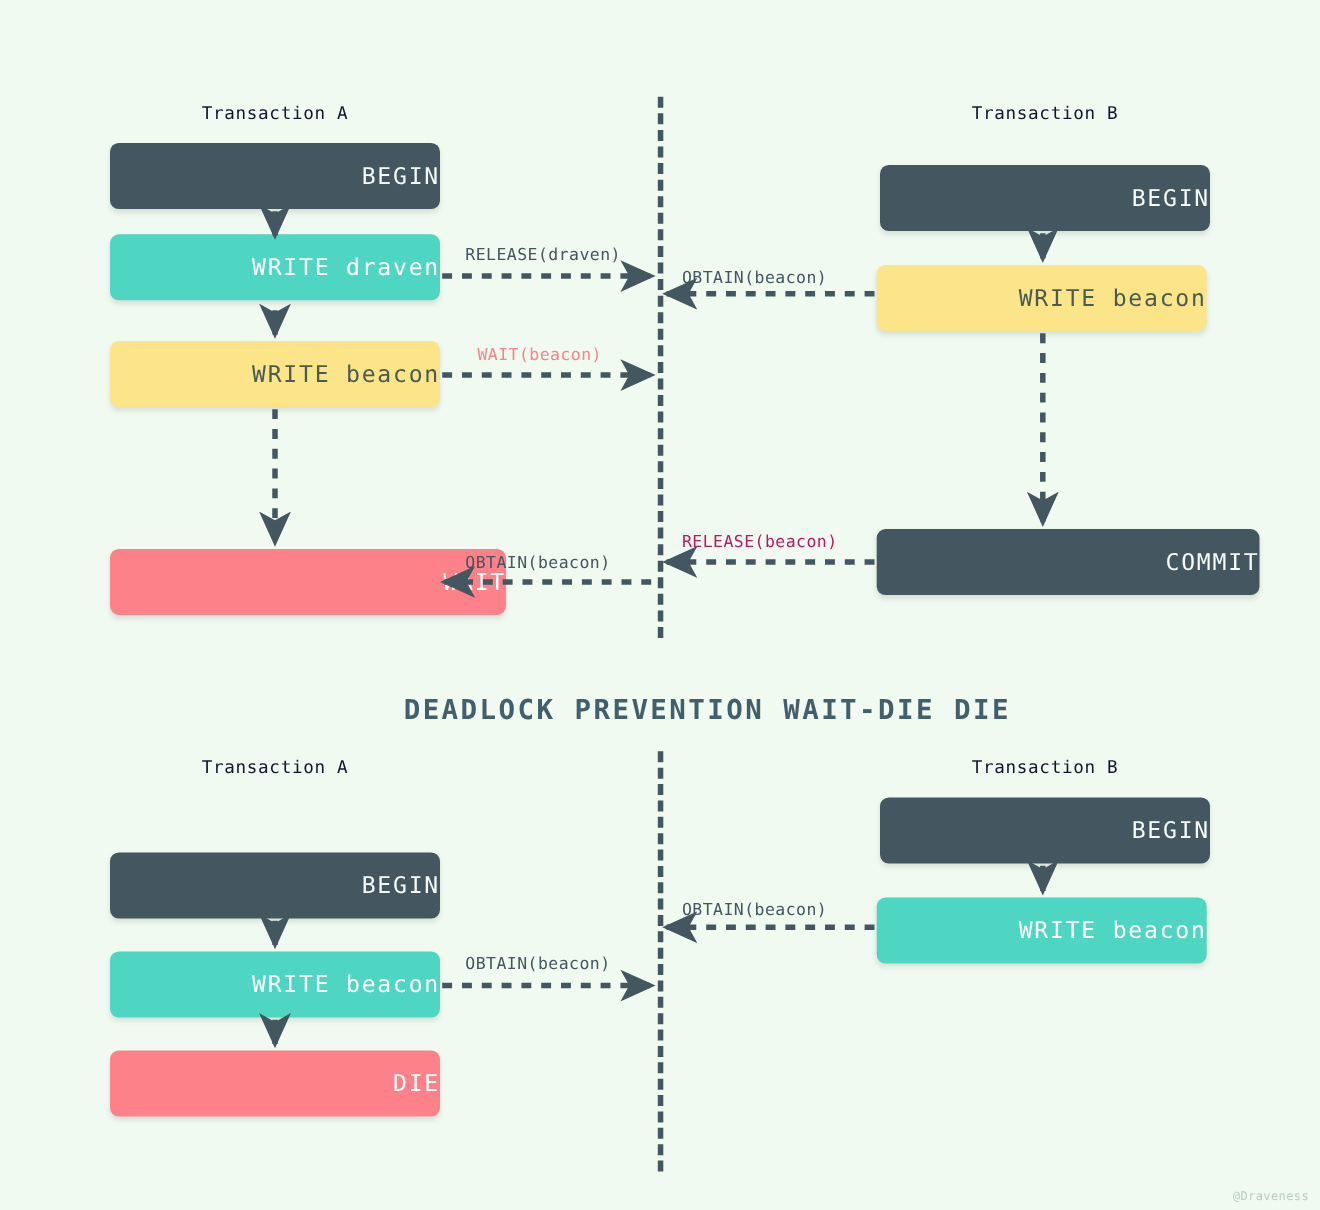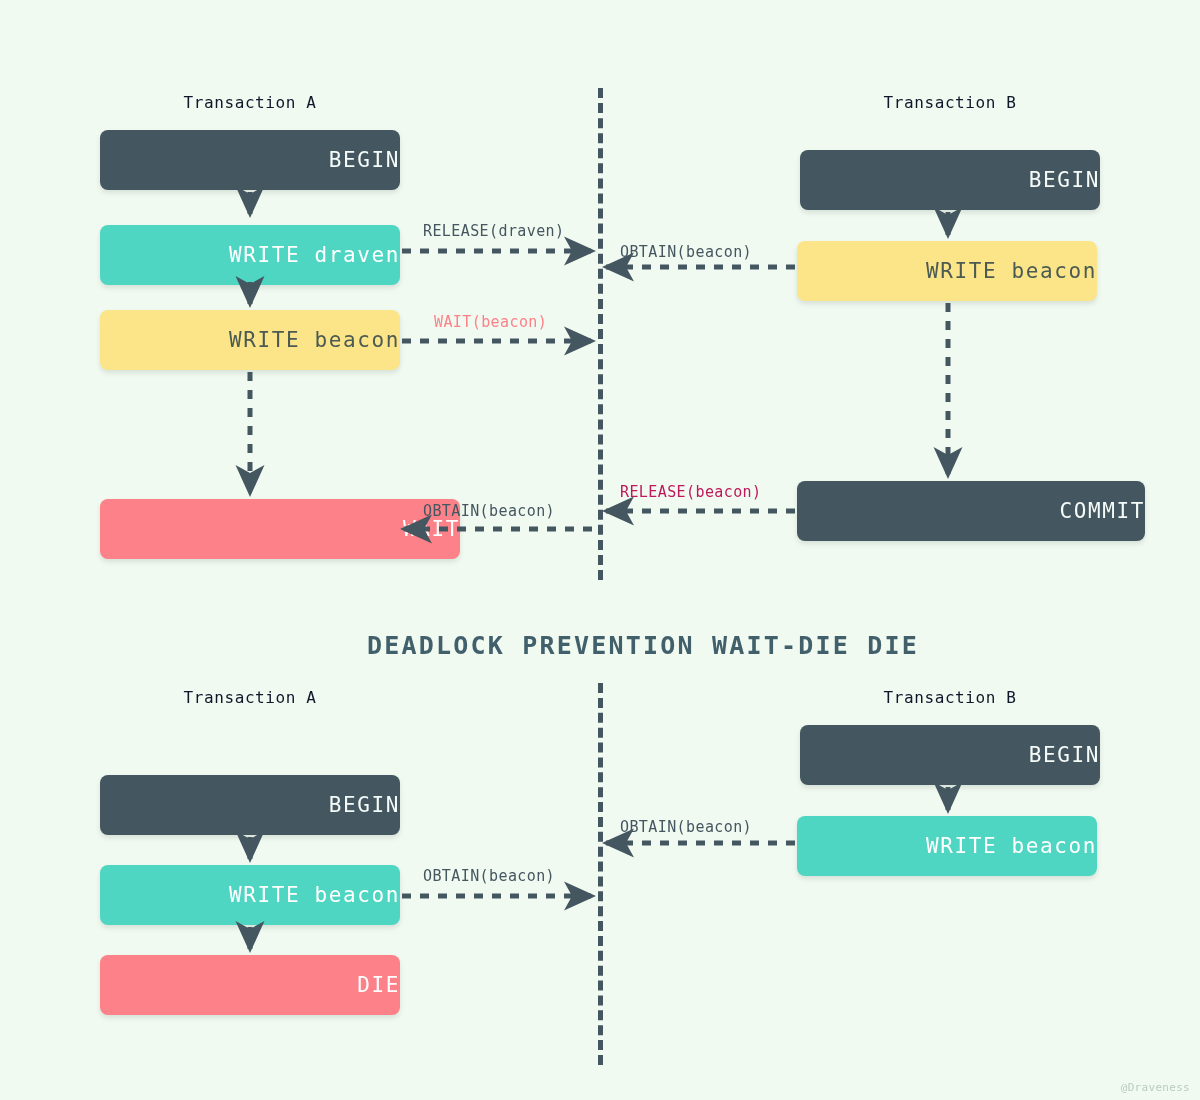--- a/index.html
+++ b/index.html
@@ -105,21 +105,21 @@
 
   <div class="col-title" style="left:100px; top:93px; width:300px;">Transaction A</div>
 
   <div class="col-title" style="left:800px; top:93px; width:300px;">Transaction B</div>
 
   <div class="divider" style="left:598px; top:88px; height:492px;"></div>
 
   <div class="node dark" style="left:100px; top:130px; width:300px; height:60px;">
     <span>BEGIN</span>
   </div>
-  <div class="node teal" style="left:100px; top:225px; width:300px; height:60px;">
+  <div class="node teal" style="left:100px; top:213px; width:300px; height:60px;">
     <span>WRITE draven</span>
   </div>
   <div class="node yellow" style="left:100px; top:310px; width:300px; height:60px;">
     <span>WRITE beacon</span>
   </div>
   <div class="node red" style="left:100px; top:499px; width:360px; height:60px;">
     <span>WAIT</span>
   </div>
 
   <div class="node dark" style="left:800px; top:150px; width:300px; height:60px;">

